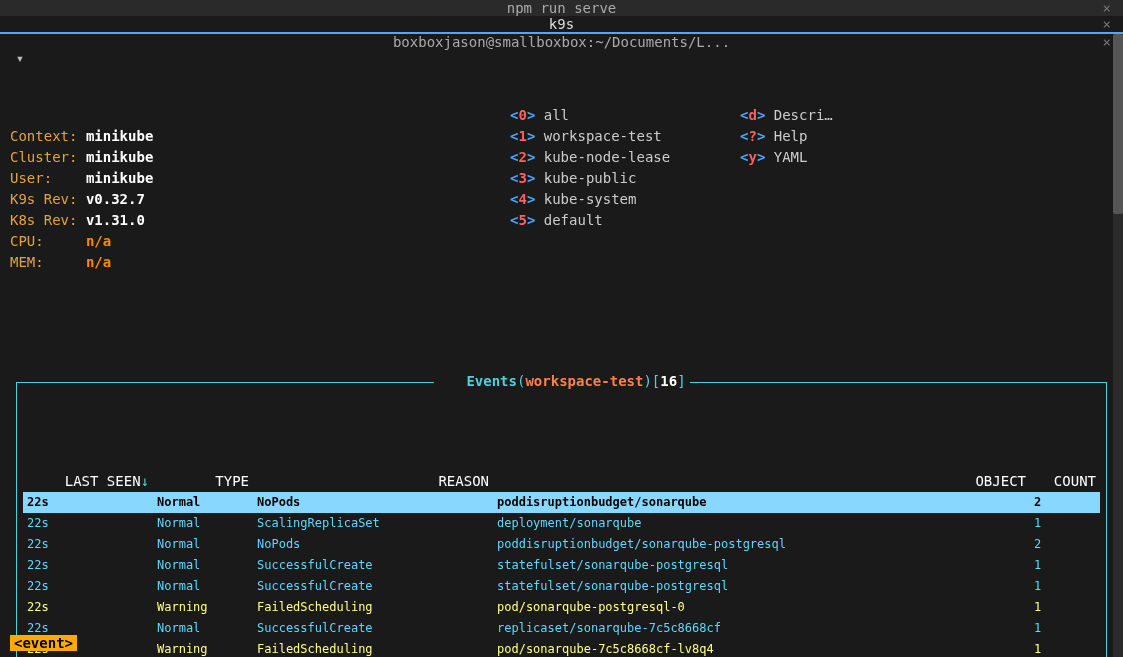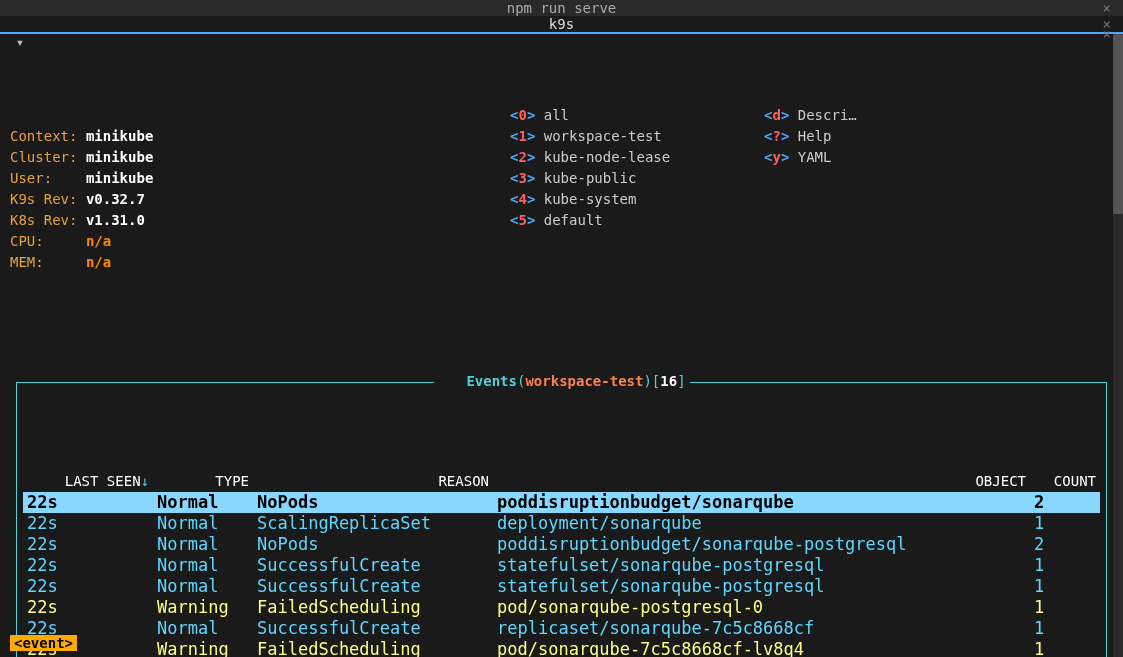--- a/index.html
+++ b/index.html
@@ -49,21 +49,21 @@
     color: #bbb;
   }
   .term {
     padding: 8px 10px;
     line-height: 21px;
     white-space: pre;
   }
   .header-row { display: flex; }
   .info-col { flex: 0 0 500px; }
   .hotkeys-col { flex: 0 0 230px; }
-  .cmds-col { flex: 0 0 120px; margin-left: 24px; }
+  .cmds-col { flex: 0 0 120px; }
   .logo-col { color: #e6a23c; white-space: pre; font-size: 14px; line-height: 21px; }
 
   .k { color: #e6a23c; }  
   .v { color: #fff; font-weight: bold; }
   .na { color: #ff8800; font-weight: bold; }
   .hk-br { color: #4da6ff; font-weight: bold; }
   .hk-num { color: #ff5f5f; font-weight: bold; }
   .hk-val { color: #ccc; }
   .cmd-br { color: #4da6ff; font-weight: bold; }
   .cmd-key { color: #ff5f5f; font-weight: bold; }
@@ -83,21 +83,21 @@
     background: #1a1a1a;
     padding: 0 4px;
     white-space: pre;
   }
   .t-events { color: #4fd1d9; font-weight: bold; margin-left: 29px; }
   .t-ns { color: #ff7f50; font-weight: bold; }
   .t-br { color: #4fd1d9; }
   .t-cnt { color: #fff; font-weight: bold; }
 
   .ev-table { width: 100%; border-collapse: collapse; }
-  .ev-table td { padding: 0 4px; white-space: nowrap; font-size: 17px; line-height: 21px; }
+  .ev-table td { padding: 0 4px; white-space: nowrap; font-size: 12px; line-height: 21px; }
   .ev-table th { text-align: right; padding: 0 4px; color: #fff; font-weight: normal; }
   .col-ls { width: 130px; }
   .col-type { width: 100px; }
   .col-reason { width: 240px; }
   .col-object { }
   .col-count { width: 70px; text-align: left; }
   .sort-ind { color: #4fd1d9; }
   .ev-row td { color: #5fd7ff; }
   .ev-row.warn td { color: #ffff87; }
   .ev-row.sel td { background: #87d7ff; color: #000; font-weight: bold; }
@@ -138,20 +138,21 @@
 <div class="tabbar">
   <div class="tab">
     <span>npm run serve</span>
     <span class="close">×</span>
   </div>
   <div class="tab active">
     <span>k9s</span>
     <span class="close">×</span>
   </div>
   <div class="tab">
+    <span>boxboxjason@smallboxbox:~/Documents/L...</span>
     <span class="close">×</span>
   </div>
   <div class="tabmenu">
     <span>▾</span>
   </div>
 </div>
 
 <div class="term">
 
   <div class="header-row">

